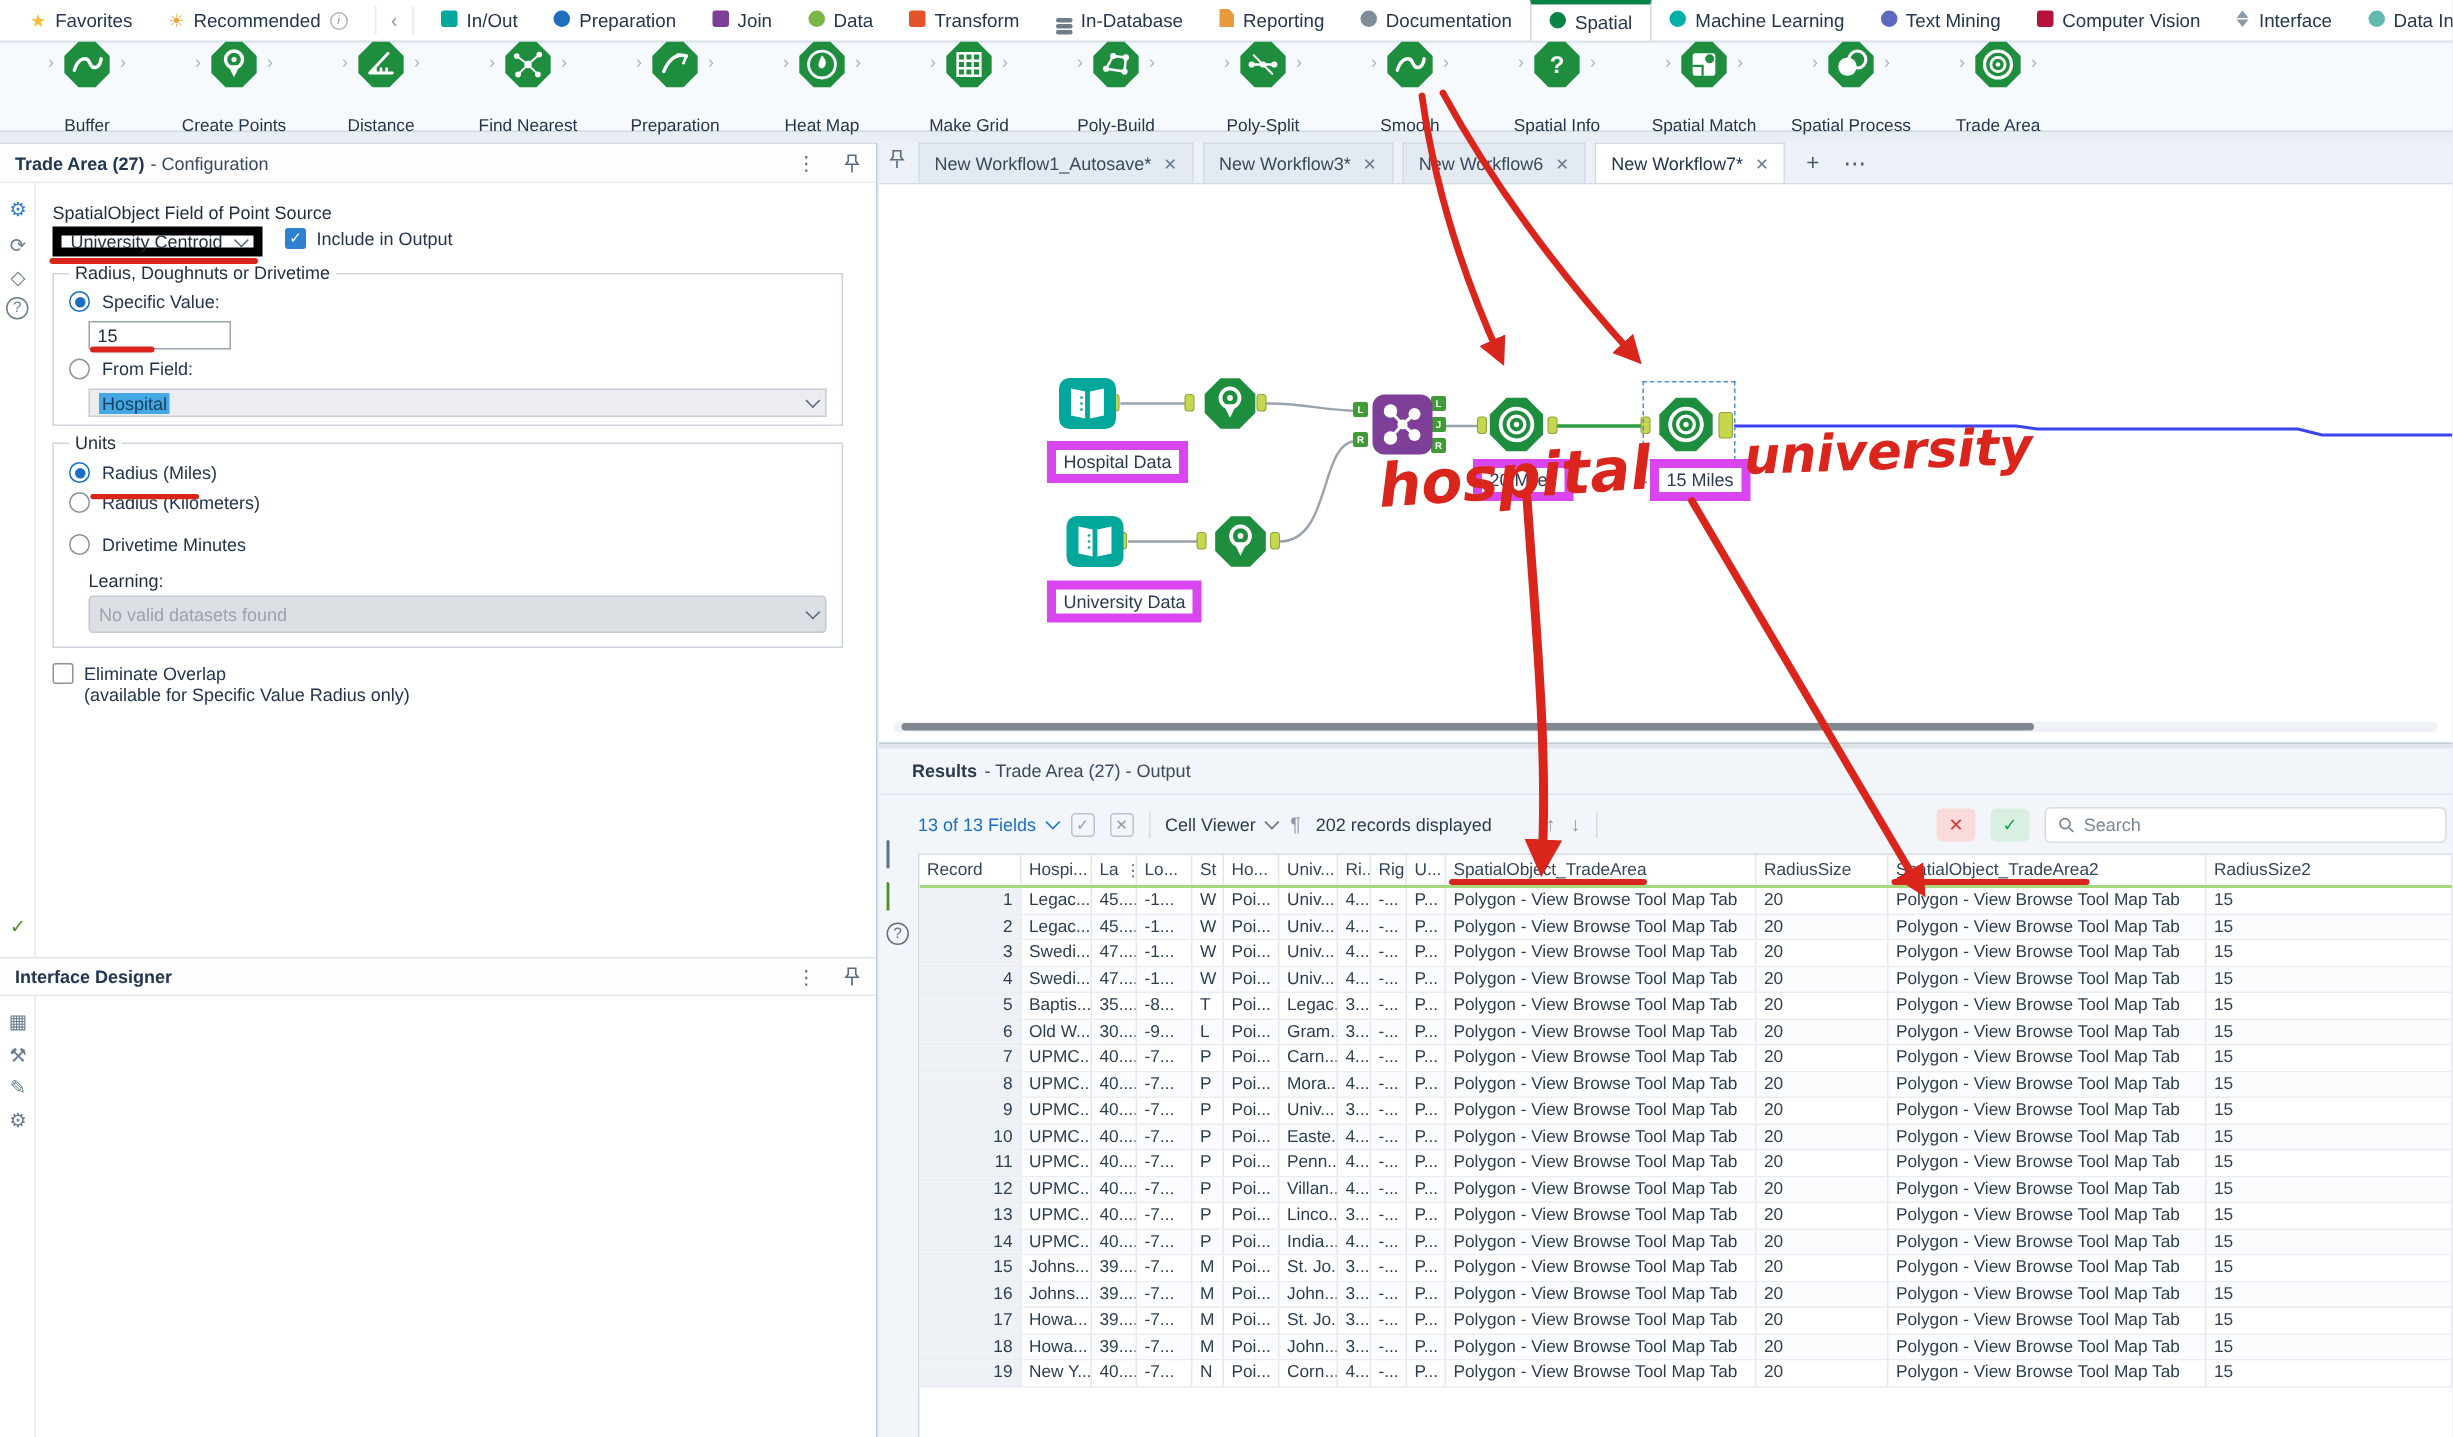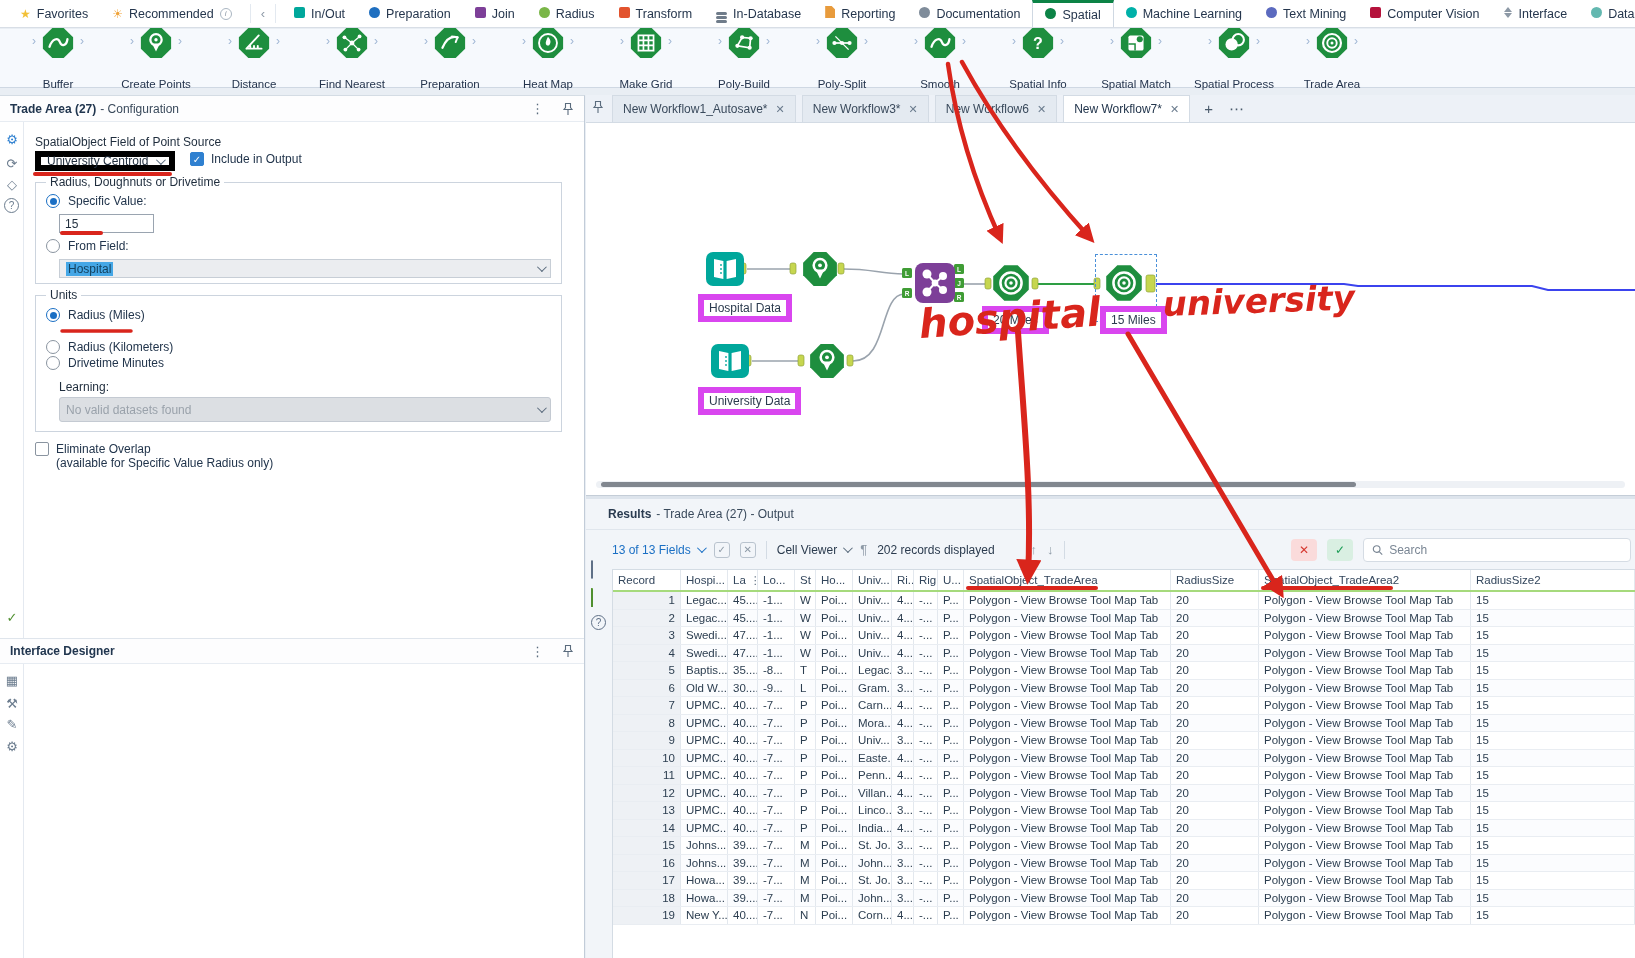--- a/index.html
+++ b/index.html
@@ -142,21 +142,21 @@
         <div class="rb-item">
           <span><span class="rb-dot" style="background:#1f6fc0"></span></span>
           <span>Preparation</span>
         </div>
         <div class="rb-item">
           <span><span class="rb-sq" style="background:#7d3f98"></span></span>
           <span>Join</span>
         </div>
         <div class="rb-item">
           <span><span class="rb-dot" style="background:#7ab648"></span></span>
-          <span>Radius</span>
+          <span>Data</span>
         </div>
         <div class="rb-item">
           <span><span class="rb-sq" style="background:#e2532e"></span></span>
           <span>Transform</span>
         </div>
         <div class="rb-item">
           <span><span class="rb-stack" style="color:#6f7c8a">
               <i></i>
               <i></i>
               <i></i>
@@ -375,21 +375,21 @@
             <span class="chev"></span>
         </div>
       </div>
 
       <div class="fieldset" style="left:11px; top:173px; width:527px; height:137px;">
         <span class="legend">Units</span>
         <div class="radiorow" style="left:10px; top:12px;">
           <span class="radio sel"></span>
           <span>Radius (Miles)</span>
         </div>
-        <div class="radiorow" style="left:10px; top:44px;">
+        <div class="radiorow" style="left:10px; top:32px;">
           <span class="radio"></span>
           <span>Radius (Kilometers)</span>
         </div>
         <div class="radiorow" style="left:10px; top:60px;">
           <span class="radio"></span>
           <span>Drivetime Minutes</span>
         </div>
         <div class="cfg-label" style="left:23px; top:84px;">Learning:</div>
         <div class="select gray" style="left:23px; top:101px; width:492px; height:25px;">
           <span>No valid datasets found</span>

